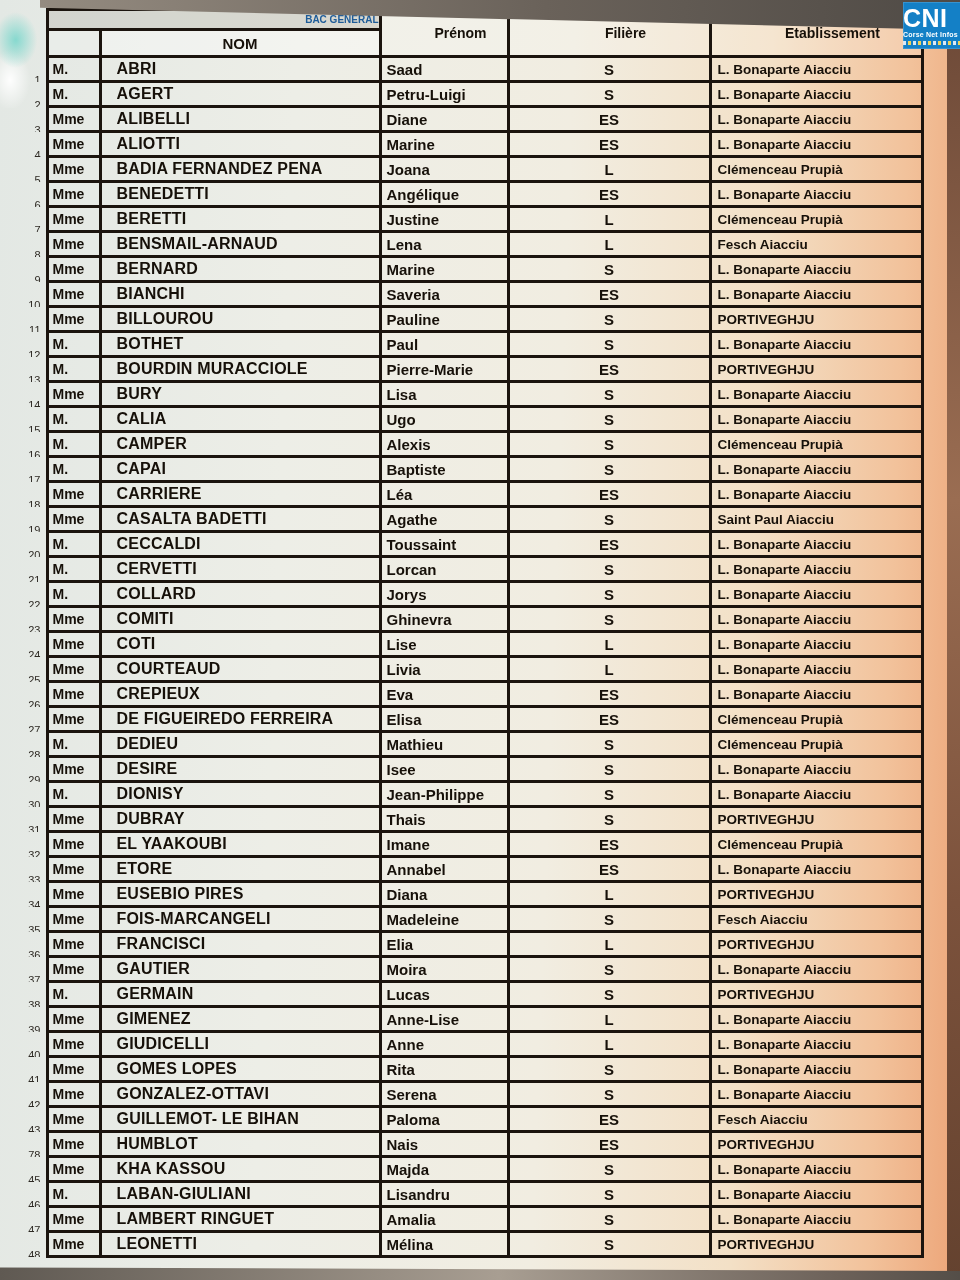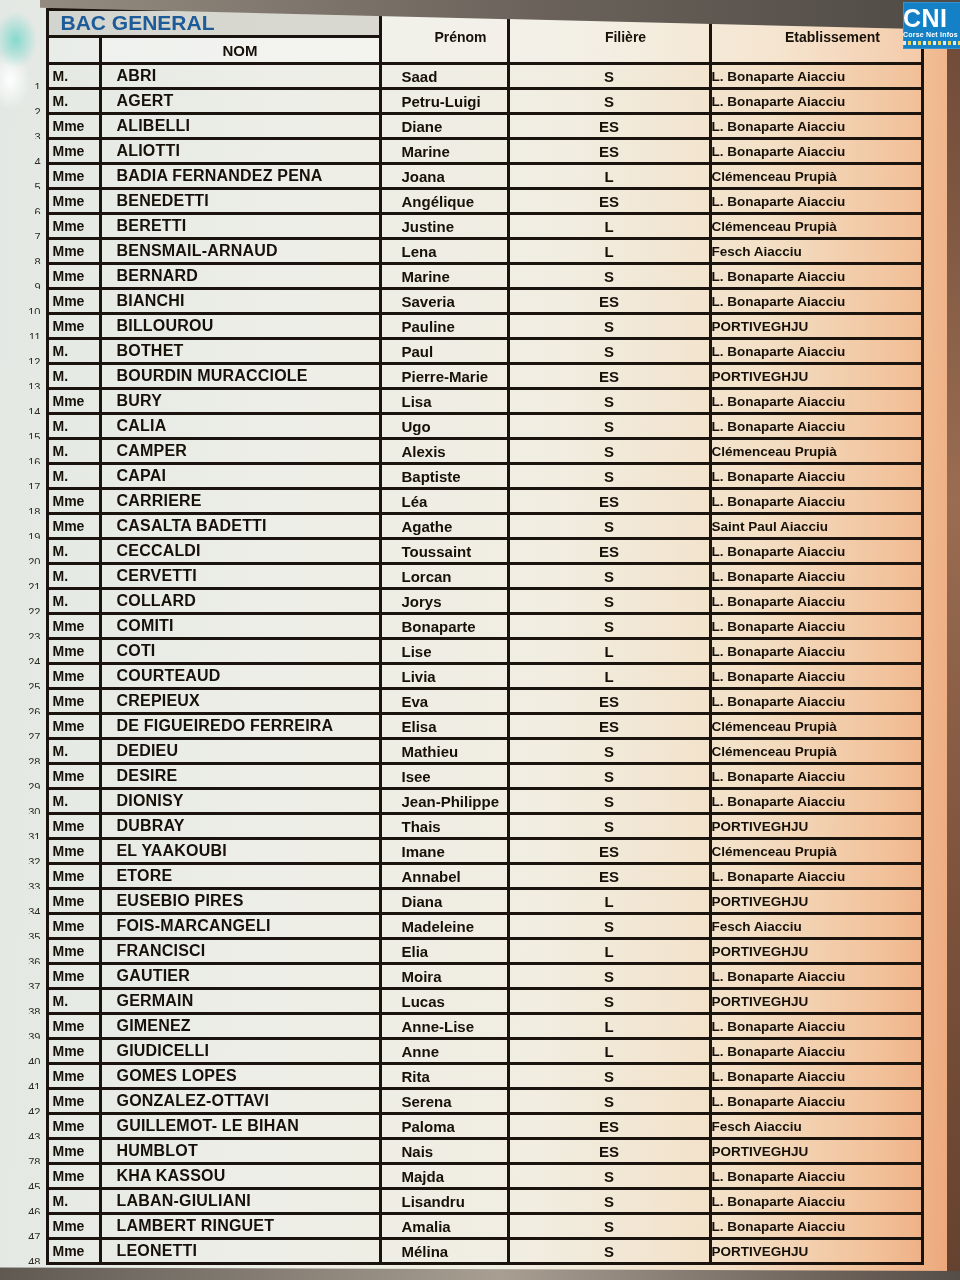--- a/index.html
+++ b/index.html
@@ -67,37 +67,37 @@
     position:absolute; left:25px; top:8px; z-index:2;
     border-collapse:collapse; table-layout:fixed;
     color:#161009;
   }
   col.c-gut { width:22px; } col.c-civ { width:53px; } col.c-nom { width:280px; }
   col.c-pre { width:128px; } col.c-fil { width:202px; } col.c-eta { width:212px; }
   td,th { border:3px solid #1b140e; overflow:hidden; white-space:nowrap; }
   td.gut,th.gut { border:none; background:transparent; }
   th { font-weight:bold; }
   .h-bac {
-    text-align:left; padding-left:12px; font-size:21px;
+    text-align:right; padding-left:12px; font-size:10px;
     background:rgba(168,166,156,.30);
   }
   .h-nom { font-size:15px; background:rgba(255,255,255,.35);text-align:center; }
   .h-side { font-size:14px; background:rgba(255,255,255,.18);padding-left:33px; }
   tr.hr1 { height:20px; } tr.hr2 { height:27px; }
   tbody tr { height:25px; }
   td.gut { vertical-align:bottom; text-align:right; padding-right:5px; }
   td.gut .gutnum {
     display:block; font-size:11px; color:#2e2a24; line-height:1;
     transform:translateY(4px);
   }
   td.civ { font-size:14px; font-weight:bold; padding-left:4px; }
   td.nom { font-size:16px; font-weight:bold; padding-left:15px; letter-spacing:.2px; }
-  td.pre { font-size:15px; font-weight:bold; padding-left:20px; }
+  td.pre { font-size:15px; font-weight:bold; padding-left:5px; }
   td.fil { font-size:15px; font-weight:bold; text-align:center; }
-  td.eta { font-size:13.5px; font-weight:bold; }
+  td.eta { font-size:13.5px; font-weight:bold; padding-left:6px; }
 </style>
 </head>
 <body>
 
 <div class="paper"></div>
 <div class="woodstrip"></div>
 <div class="topstrip"></div>
 <div class="botstrip"></div>
 
 <table class="sheet">
@@ -343,21 +343,21 @@
         <td class="pre">Jorys</td>
         <td class="fil">S</td>
         <td class="eta">L. Bonaparte Aiacciu</td>
       </tr>
       <tr>
         <td class="gut">
           <span class="gutnum">23</span>
         </td>
         <td class="civ">Mme</td>
         <td class="nom">COMITI</td>
-        <td class="pre">Bonaparte</td>
+        <td class="pre">Ghinevra</td>
         <td class="fil">S</td>
         <td class="eta">L. Bonaparte Aiacciu</td>
       </tr>
       <tr>
         <td class="gut">
           <span class="gutnum">24</span>
         </td>
         <td class="civ">Mme</td>
         <td class="nom">COTI</td>
         <td class="pre">Lise</td>

